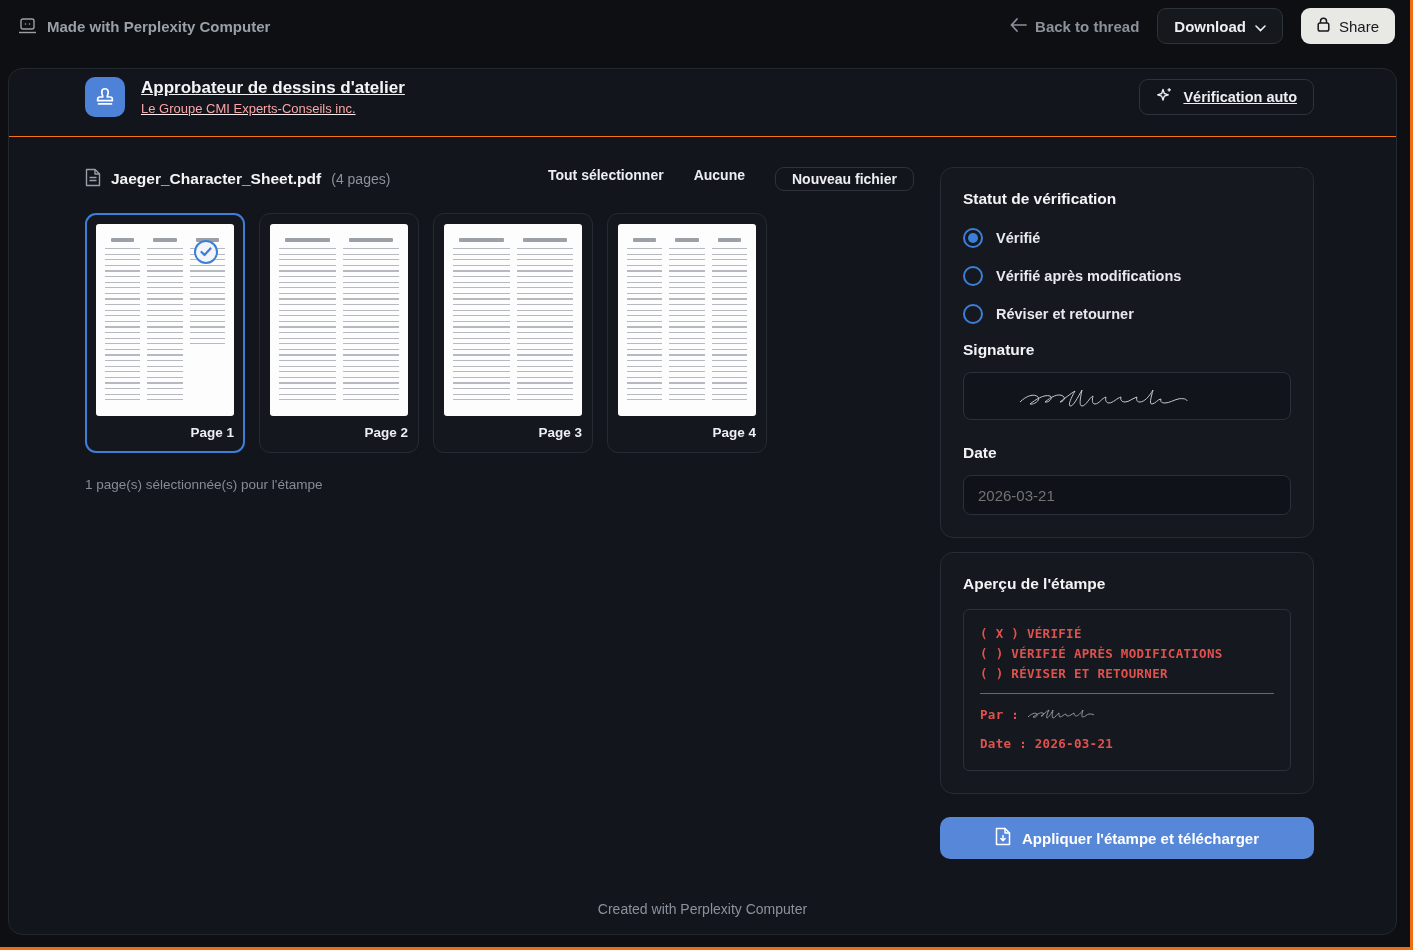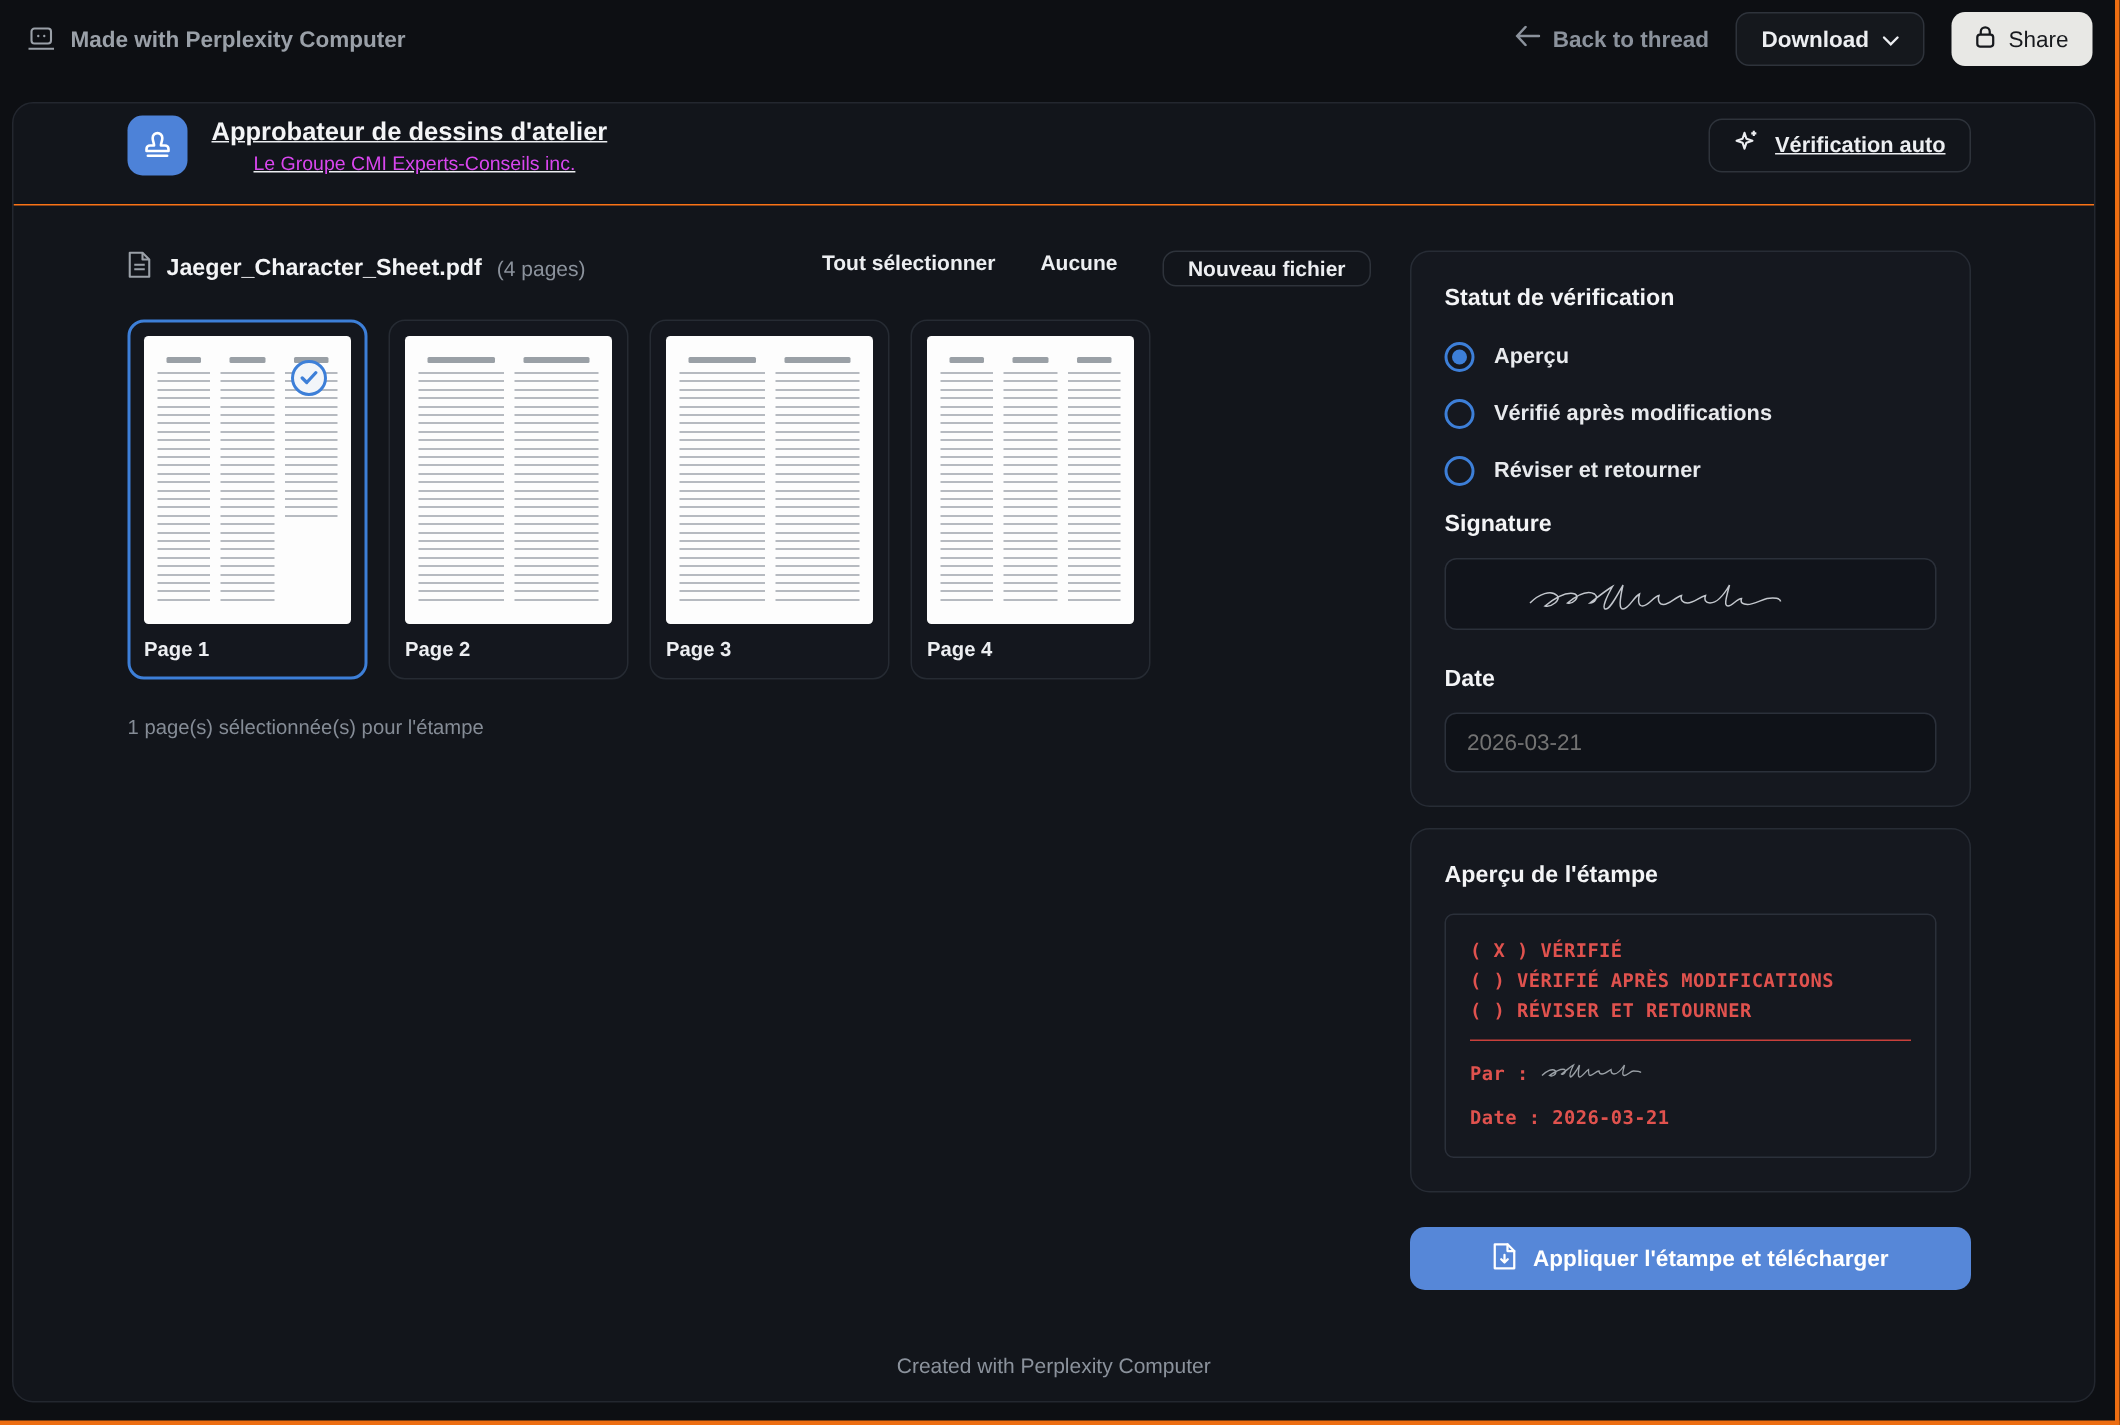--- a/index.html
+++ b/index.html
@@ -20,21 +20,21 @@
   .back-link{ display:flex; align-items:center; gap:8px; color:#8b929c; font-weight:700; font-size:15px; cursor:pointer; }
   .btn-dark{ display:flex; align-items:center; gap:9px; height:36px; padding:0 16px; border:1px solid #2e333b; border-radius:9px; background:#15181d; color:#eceef1; font-weight:700; font-size:15px; cursor:pointer; }
   .btn-light{ display:flex; align-items:center; gap:9px; height:36px; padding:0 16px; border-radius:9px; background:#e8e8e5; color:#17191d; font-weight:400; font-size:15px; cursor:pointer; border:none; }
 
   
   .card{ margin:16px 16px 0 8px; height:867px; background:#12151b; border:1px solid #23272f; border-radius:14px; overflow:hidden; }
   .card-header{ height:68px; display:flex; align-items:center; padding:0 82px 12px 76px; border-bottom:1px solid #f97316;text-decoration:underline; }
   .app-icon{ width:40px; height:40px; border-radius:10px; background:#4d82d8; display:flex; align-items:center; justify-content:center; flex:0 0 auto; }
   .head-text{ margin-left:16px; }
   .head-title{ font-size:17px; font-weight:700; color:#f3f4f6; }
-  .head-sub{ font-size:13px; color:#d946ef; margin-top:3px;margin-left:28px; }
+  .head-sub{ font-size:13px; color:#fca5a5; margin-top:3px; }
   .btn-outline{ display:flex; align-items:center; gap:10px; height:36px; padding:0 16px; border:1px solid #2e333b; border-radius:9px; background:transparent; color:#eceef1; font-weight:700; font-size:14.5px; cursor:pointer; }
   .auto-btn{ margin-left:auto; }
 
   .content{ display:flex; gap:26px; padding:30px 82px 0 76px; }
   .left-col{ flex:1; min-width:0; }
   .right-col{ width:374px; flex:0 0 374px; }
 
   
   .file-row{ display:flex; align-items:center; }
   .file-name{ margin-left:10px; font-size:15.5px; font-weight:700; color:#f3f4f6; }
@@ -46,21 +46,21 @@
   
   .thumbs{ display:flex; gap:14px; margin-top:22px; }
   .thumb{ width:160px; padding:10px 10px 12px; background:#14171e; border:1px solid #262b33; border-radius:11px; cursor:pointer; position:relative; }
   .thumb.selected{ border:2px solid #3d7fd8; padding:9px 9px 11px; }
   .page-img{ height:192px; background:#fdfdfd; border-radius:3px; position:relative; overflow:hidden; display:flex; gap:7px; padding:14px 9px 12px; }
   .sk-col{ flex:1; display:flex; flex-direction:column; }
   .sk-head{ height:4px; background:#9aa0a6; margin:0 6px 6px; border-radius:1px; }
   .sk-lines{ flex:1; background:repeating-linear-gradient(to bottom, #b6bac0 0 1.3px, transparent 1.3px 5.6px); }
   .sk-lines.short{ flex:0 0 60%; }
   .check-badge{ position:absolute; top:16px; right:16px; width:24px; height:24px; border-radius:50%; background:#f2f5f9; border:2px solid #3d7fd8; display:flex; align-items:center; justify-content:center; }
-  .thumb-label{ text-align:left; margin-top:9px; font-size:13.5px; font-weight:700; color:#eceef1; }
+  .thumb-label{ text-align:right; margin-top:9px; font-size:13.5px; font-weight:700; color:#eceef1; }
   .selection-summary{ margin-top:24px; font-size:13.5px; color:#858c96; }
 
   
   .panel{ background:#15181f; border:1px solid #272c35; border-radius:13px; padding:22px; }
   .panel-heading{ font-size:15.5px; font-weight:700; color:#f3f4f6; }
   .radio-group{ margin-top:19px; }
   .radio-row{ display:flex; align-items:center; gap:13px; cursor:pointer; margin-bottom:16px; height:22px; }
   .radio-circle{ width:20px; height:20px; border-radius:50%; border:2px solid #3d7fd8; position:relative; flex:0 0 auto; }
   .radio-row.selected .radio-circle::after{ content:""; position:absolute; inset:3px; border-radius:50%; background:#3d7fd8; }
   .radio-label{ font-size:14.5px; font-weight:700; color:#e8eaed; }
@@ -248,21 +248,21 @@
       <div class="selection-summary">1 page(s) sélectionnée(s) pour l'étampe</div>
     </div>
 
     <div class="right-col">
 
       <div class="panel">
         <div class="panel-heading">Statut de vérification</div>
         <div class="radio-group">
           <div class="radio-row selected">
             <span class="radio-circle"></span>
-            <span class="radio-label">Aperçu</span>
+            <span class="radio-label">Vérifié</span>
           </div>
           <div class="radio-row">
             <span class="radio-circle"></span>
             <span class="radio-label">Vérifié après modifications</span>
           </div>
           <div class="radio-row">
             <span class="radio-circle"></span>
             <span class="radio-label">Réviser et retourner</span>
           </div>
         </div>

